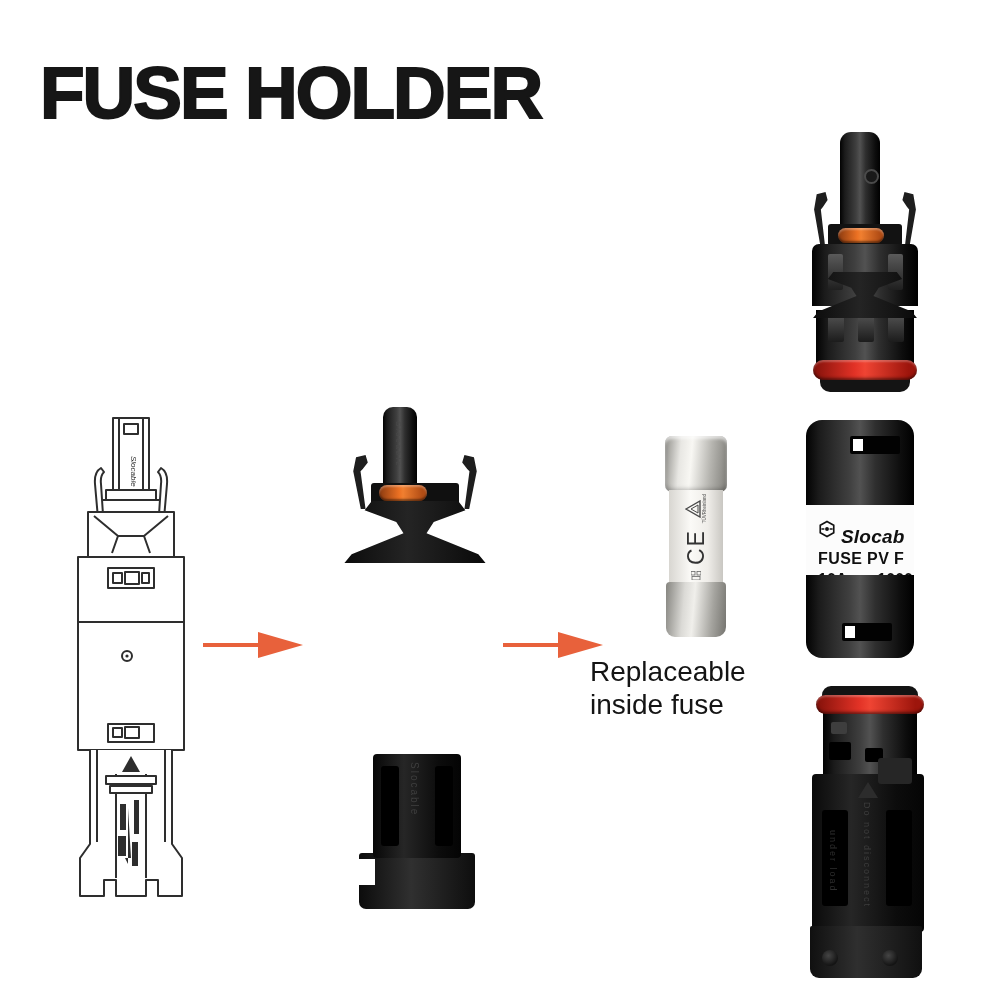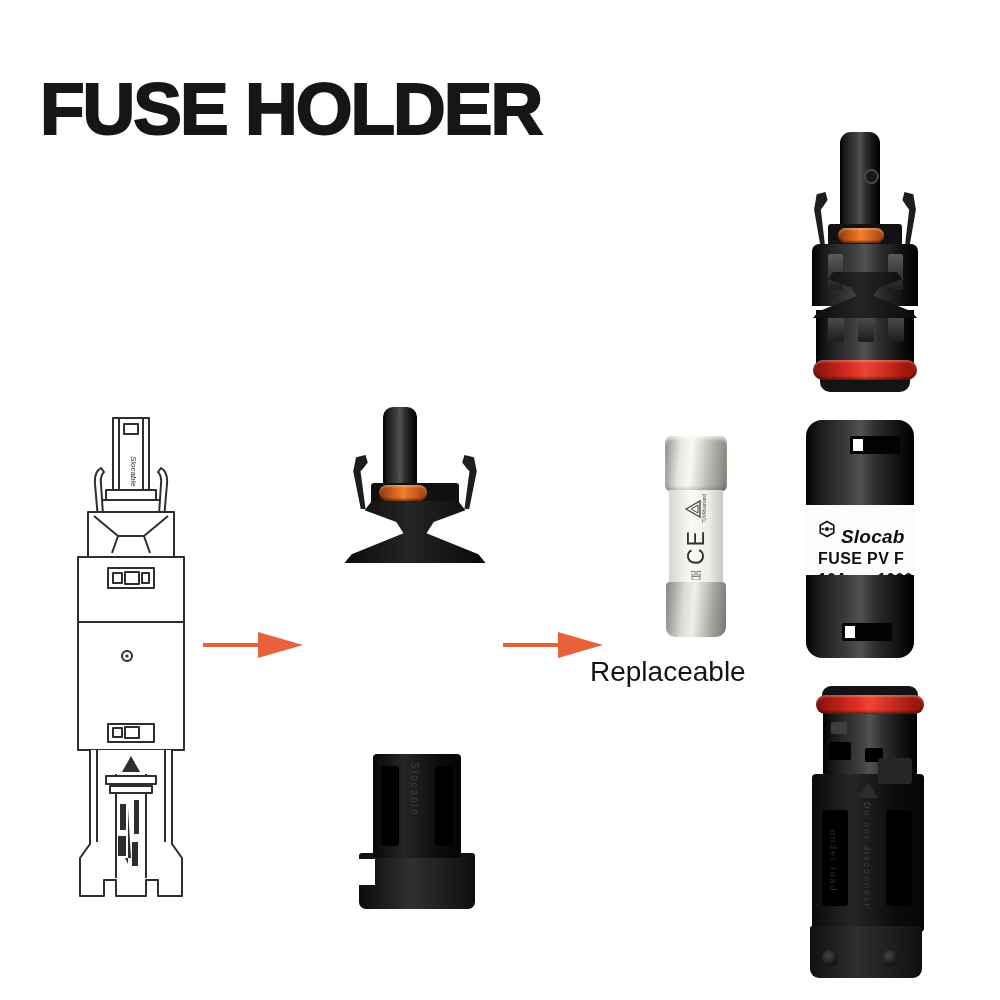--- a/index.html
+++ b/index.html
@@ -3,21 +3,21 @@
 <meta charset="utf-8">
 <style>
   html,body{margin:0;padding:0;background:#ffffff;}
   .canvas{position:relative;width:1000px;height:1000px;background:#ffffff;overflow:hidden;
           font-family:"Liberation Sans",sans-serif;color:#161616;}
   .abs{position:absolute;}
 
   
   .hdr{position:absolute;left:40px;top:56px;}
   .title{font-size:73px;line-height:1.02;font-weight:bold;letter-spacing:-2px;
-         color:#161616;-webkit-text-stroke:2px #161616;white-space:nowrap;margin-top:16px;}
+         color:#161616;-webkit-text-stroke:2px #161616;white-space:nowrap;}
   .subtitle{margin-top:16px;font-size:37px;color:#161616;letter-spacing:0;}
 
   
   .ldwrap{position:absolute;left:70px;top:412px;width:120px;height:500px;}
 
   
   .arrow{position:absolute;width:100px;height:30px;}
 
   
   .cyl{background:linear-gradient(90deg,#020202 0%,#1b1b1b 12%,#3f3f3f 40%,#525252 50%,#2f2f2f 64%,#0d0d0d 88%,#000 100%);}
@@ -231,20 +231,21 @@
           </svg>
           <span class="fuse-tuv-text">TÜVRheinland</span>
         </span>
       </div>
     </div>
     <div class="abs fuse-cap-bot"></div>
   </div>
 
   <div class="caption">
     <div>Replaceable</div>
+    <div>inside fuse</div>
   </div>
 
   <div class="rt">
     <div class="abs rt-pin cyl">
       <div class="rt-pin-dot"></div>
     </div>
     <div class="abs rt-collar"></div>
     <div class="abs rt-armL armL"></div>
     <div class="abs rt-armR armR"></div>
     <div class="abs rt-oring oring"></div>

